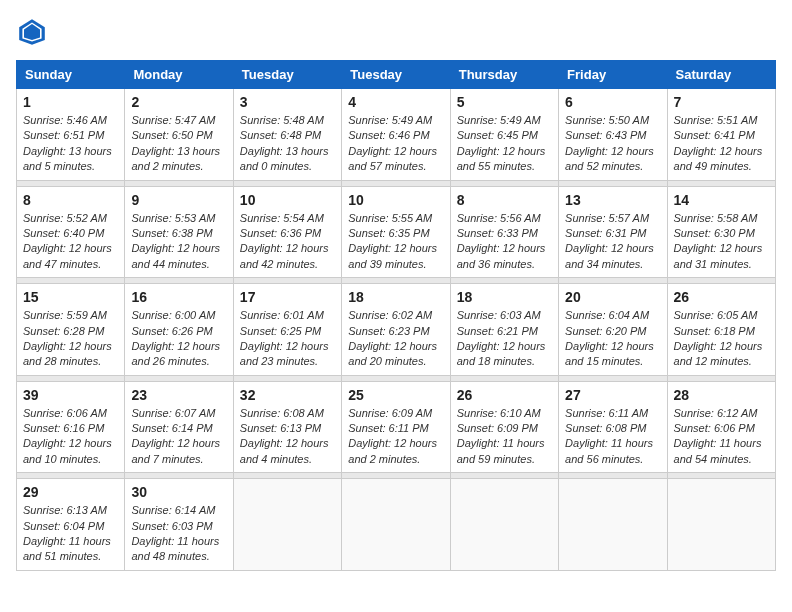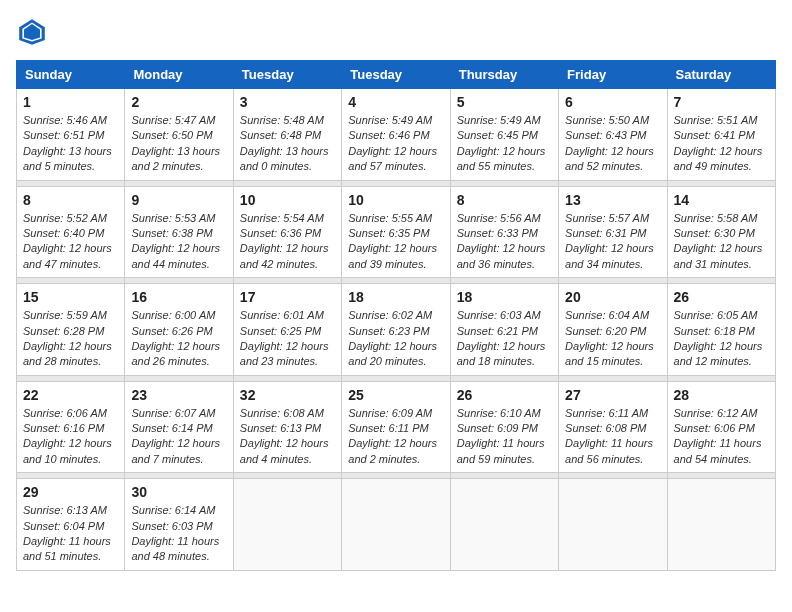--- a/index.html
+++ b/index.html
@@ -228,21 +228,21 @@
         <td></td>
         <td></td>
         <td></td>
         <td></td>
         <td></td>
         <td></td>
         <td></td>
       </tr>
       <tr>
         <td>
-          <span class="day-num">22</span>
+          <span class="day-num">39</span>
           <div class="day-info">Sunrise: 6:06 AM<br>Sunset: 6:16 PM<br>Daylight: 12 hours and 10 minutes.</div>
         </td>
         <td>
           <span class="day-num">23</span>
           <div class="day-info">Sunrise: 6:07 AM<br>Sunset: 6:14 PM<br>Daylight: 12 hours and 7 minutes.</div>
         </td>
         <td>
           <span class="day-num">32</span>
           <div class="day-info">Sunrise: 6:08 AM<br>Sunset: 6:13 PM<br>Daylight: 12 hours and 4 minutes.</div>
         </td>

